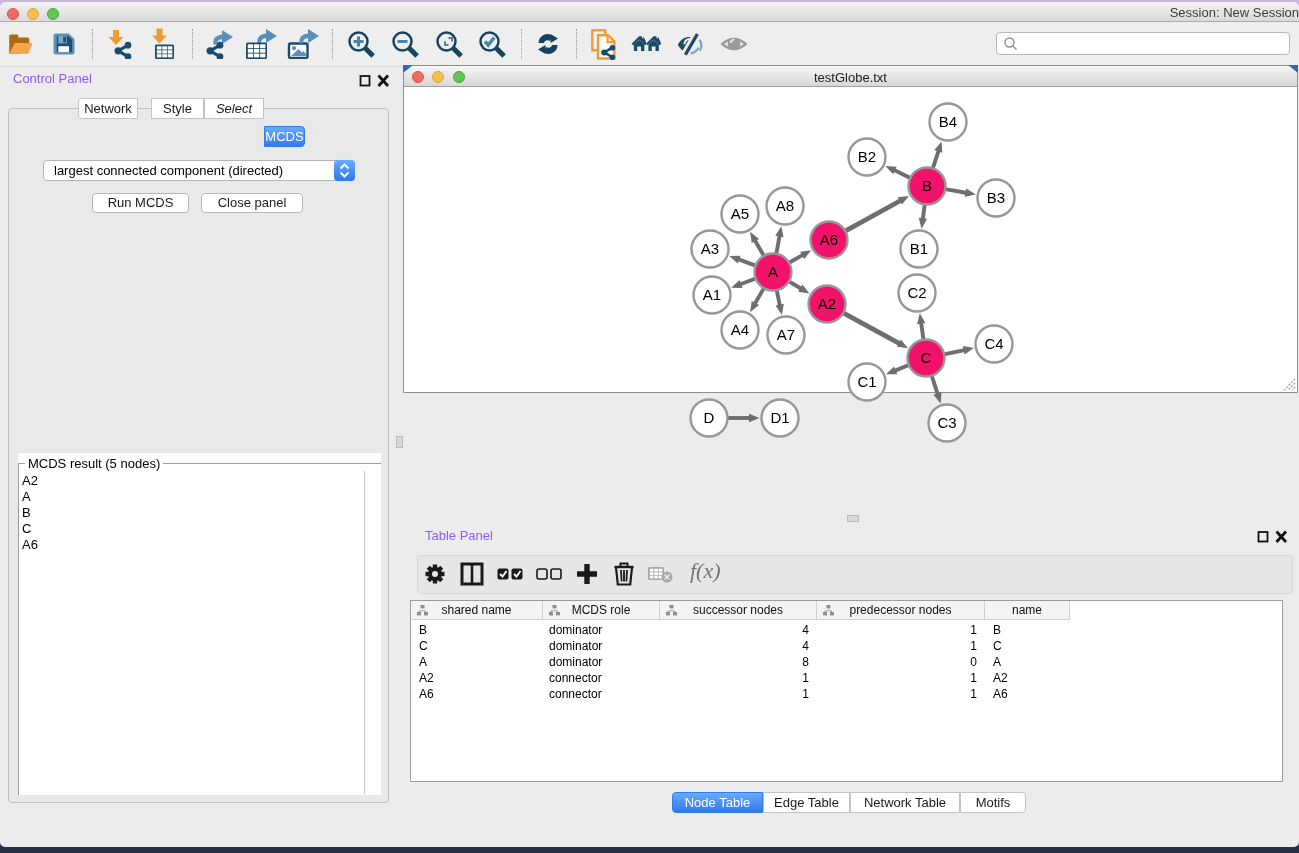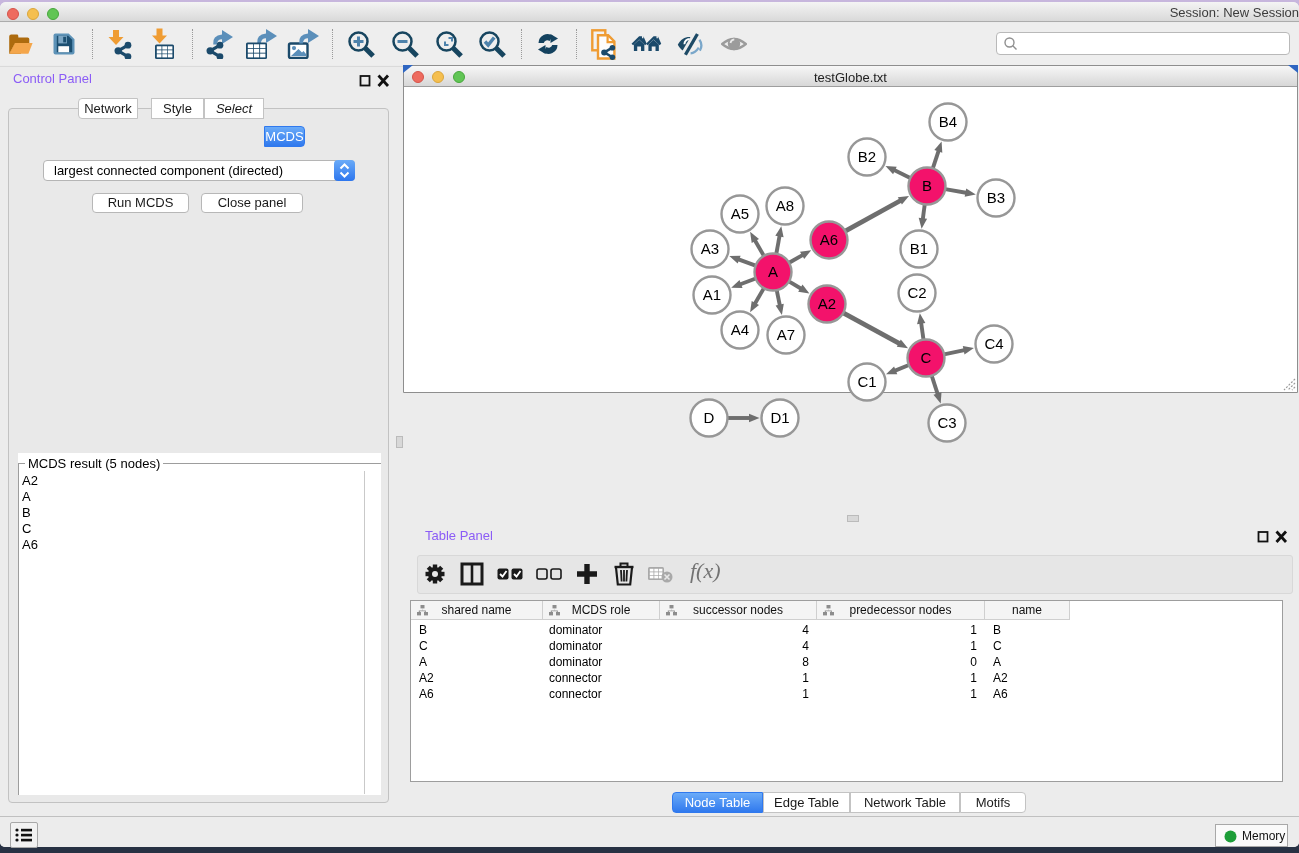--- a/index.html
+++ b/index.html
@@ -484,32 +484,12 @@
 <div class="cell" style="left:249px;top:85px;width:149px;text-align:right">1</div>
 <div class="cell" style="left:406px;top:85px;width:160px;text-align:right">1</div>
 <div class="cell" style="left:582px;top:85px">A6</div>
 </div>
 <div class="tab sel" style="left:269px;top:270px;width:91px;border-radius:4px 0 0 4px;">Node Table</div>
 <div class="tab" style="left:360px;top:270px;width:87px;">Edge Table</div>
 <div class="tab" style="left:447px;top:270px;width:110px;">Network Table</div>
 <div class="tab" style="left:557px;top:270px;width:66px;border-radius:0 4px 4px 0;">Motifs</div>
 </div>
 </div>
-<div id="statusbar">
-<div id="listbtn">
-        <svg width="20" height="18" style="position:absolute;left:3px;top:3px">
-          <g fill="#111">
-            <circle cx="3" cy="4" r="1.6"></circle>
-            <rect x="7" y="2.8" width="11" height="2.6"></rect>
-            <circle cx="3" cy="9" r="1.6"></circle>
-            <rect x="7" y="7.8" width="11" height="2.6"></rect>
-            <circle cx="3" cy="14" r="1.6"></circle>
-            <rect x="7" y="12.8" width="11" height="2.6"></rect>
-          </g>
-        </svg>
-      </div>
-<div id="membtn">
-        <svg width="13" height="13" style="position:absolute;left:8px;top:5px">
-          <circle cx="6.5" cy="6.5" r="6" fill="#1d9e38"></circle>
-        </svg>
-        <span style="position:absolute;left:26px;top:4px">Memory</span>
-      </div>
-</div>
 </div>
 </body></html>

